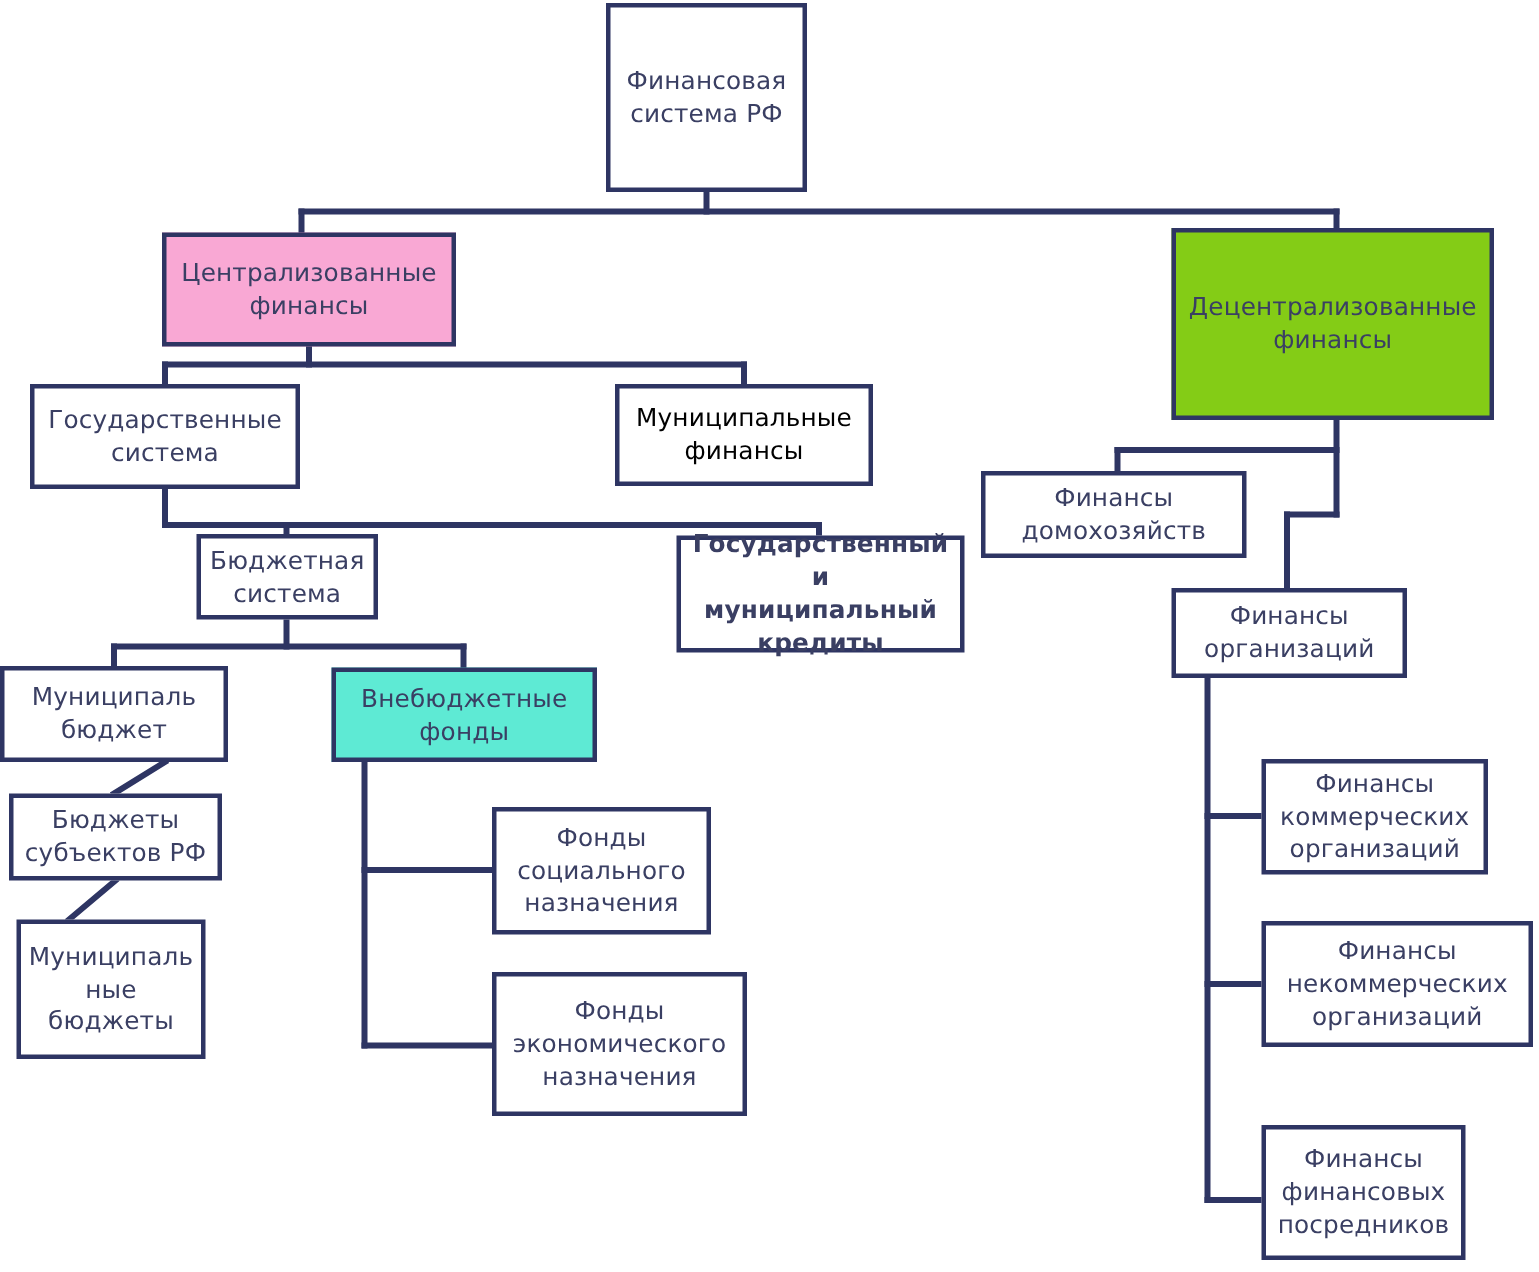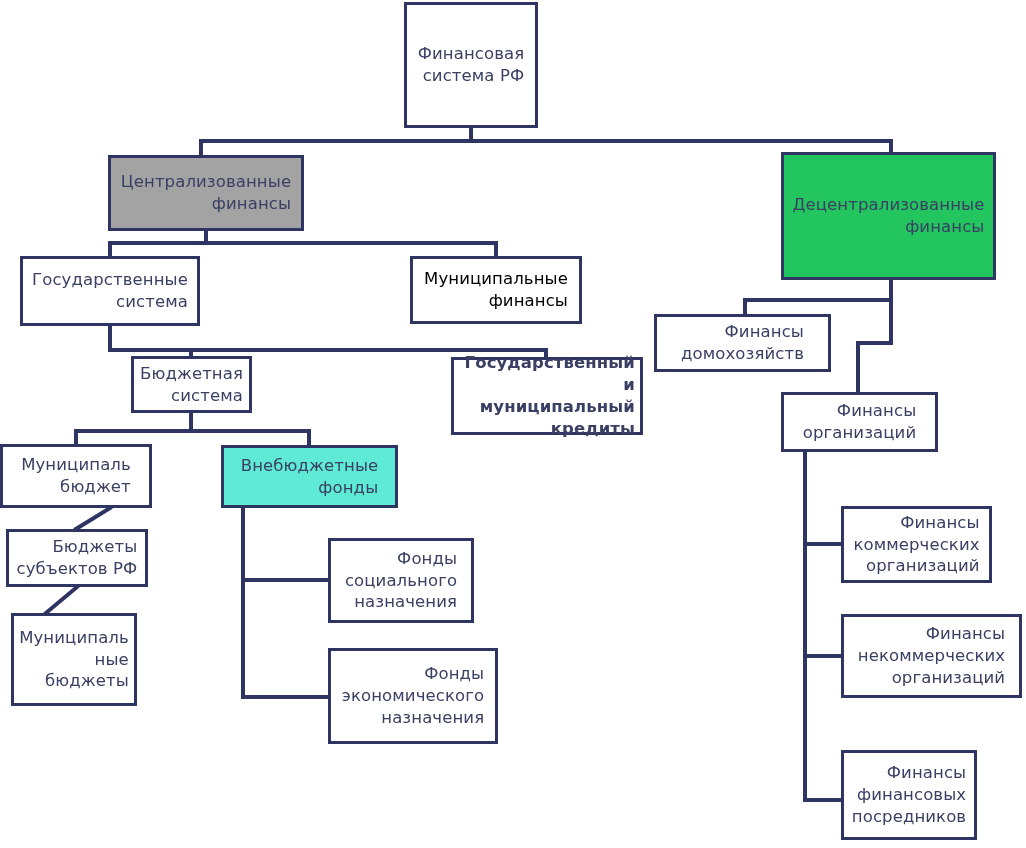--- a/index.html
+++ b/index.html
@@ -37,21 +37,20 @@
     color: #3a3f63;
     font-size: 16.5px;
     line-height: 1.32;
     padding: 2px 5px;
     z-index: 5;
     letter-spacing: 0.1px;
   }
   .node-label {
     display: block;
     white-space: pre-line;
-    text-align: right;
   }
 </style>
 </head>
 <body>
 
 <div id="diagram-root">
   <svg id="connector-layer" viewBox="0 0 1026 848" width="1026" height="848" xmlns="http://www.w3.org/2000/svg">
       <polyline points="471,128 471,141" fill="none" stroke="#2e3563" stroke-width="4" stroke-linecap="square" stroke-linejoin="miter"></polyline>
       <polyline points="201,141 891,141" fill="none" stroke="#2e3563" stroke-width="4" stroke-linecap="square" stroke-linejoin="miter"></polyline>
       <polyline points="201,141 201,155" fill="none" stroke="#2e3563" stroke-width="4" stroke-linecap="square" stroke-linejoin="miter"></polyline>
@@ -81,25 +80,25 @@
       <polyline points="805,452 805,800" fill="none" stroke="#2e3563" stroke-width="4" stroke-linecap="square" stroke-linejoin="miter"></polyline>
       <polyline points="805,544 841,544" fill="none" stroke="#2e3563" stroke-width="4" stroke-linecap="square" stroke-linejoin="miter"></polyline>
       <polyline points="805,656 841,656" fill="none" stroke="#2e3563" stroke-width="4" stroke-linecap="square" stroke-linejoin="miter"></polyline>
       <polyline points="805,800 841,800" fill="none" stroke="#2e3563" stroke-width="4" stroke-linecap="square" stroke-linejoin="miter"></polyline>
     </svg>
   <div id="nodes-layer">
       <div class="node" style="left: 404px; top: 2px; width: 134px; height: 126px; border-color: rgb(46, 53, 99); background: rgb(255, 255, 255); color: rgb(58, 63, 99);">
         <span class="node-label">Финансовая
 система РФ</span>
       </div>
-      <div class="node" style="left: 108px; top: 155px; width: 196px; height: 76px; border-color: rgb(46, 53, 99); background: #a3a3a3; color: rgb(58, 63, 99);">
+      <div class="node" style="left: 108px; top: 155px; width: 196px; height: 76px; border-color: rgb(46, 53, 99); background: #f9a8d4; color: rgb(58, 63, 99);">
         <span class="node-label">Централизованные
 финансы</span>
       </div>
-      <div class="node" style="left: 781px; top: 152px; width: 215px; height: 128px; border-color: rgb(46, 53, 99); background: #22c55e; color: rgb(58, 63, 99);">
+      <div class="node" style="left: 781px; top: 152px; width: 215px; height: 128px; border-color: rgb(46, 53, 99); background: #84cc16; color: rgb(58, 63, 99);">
         <span class="node-label">Децентрализованные
 финансы</span>
       </div>
       <div class="node" style="left: 20px; top: 256px; width: 180px; height: 70px; border-color: rgb(46, 53, 99); background: rgb(255, 255, 255); color: rgb(58, 63, 99);">
         <span class="node-label">Государственные
 система</span>
       </div>
       <div class="node" style="left: 410px; top: 256px; width: 172px; height: 68px; border-color: rgb(46, 53, 99); background: rgb(255, 255, 255); color: #000000;">
         <span class="node-label">Муниципальные
 финансы</span>

